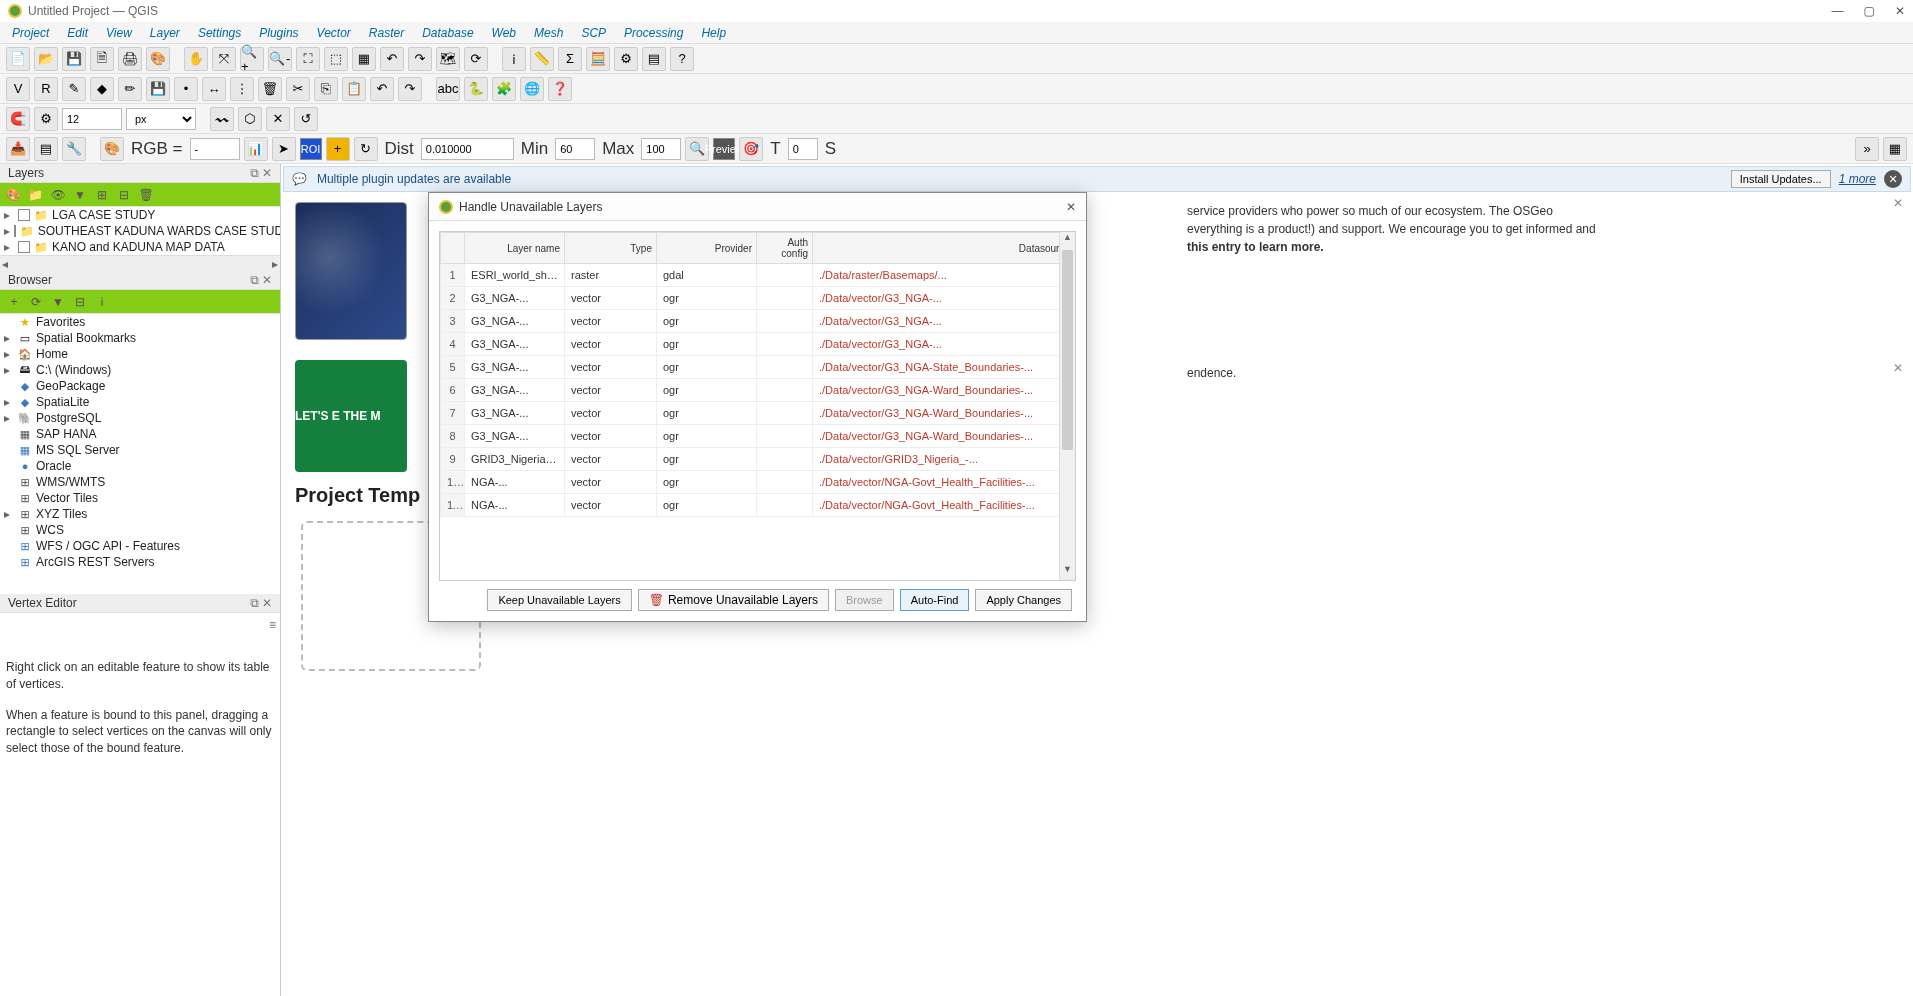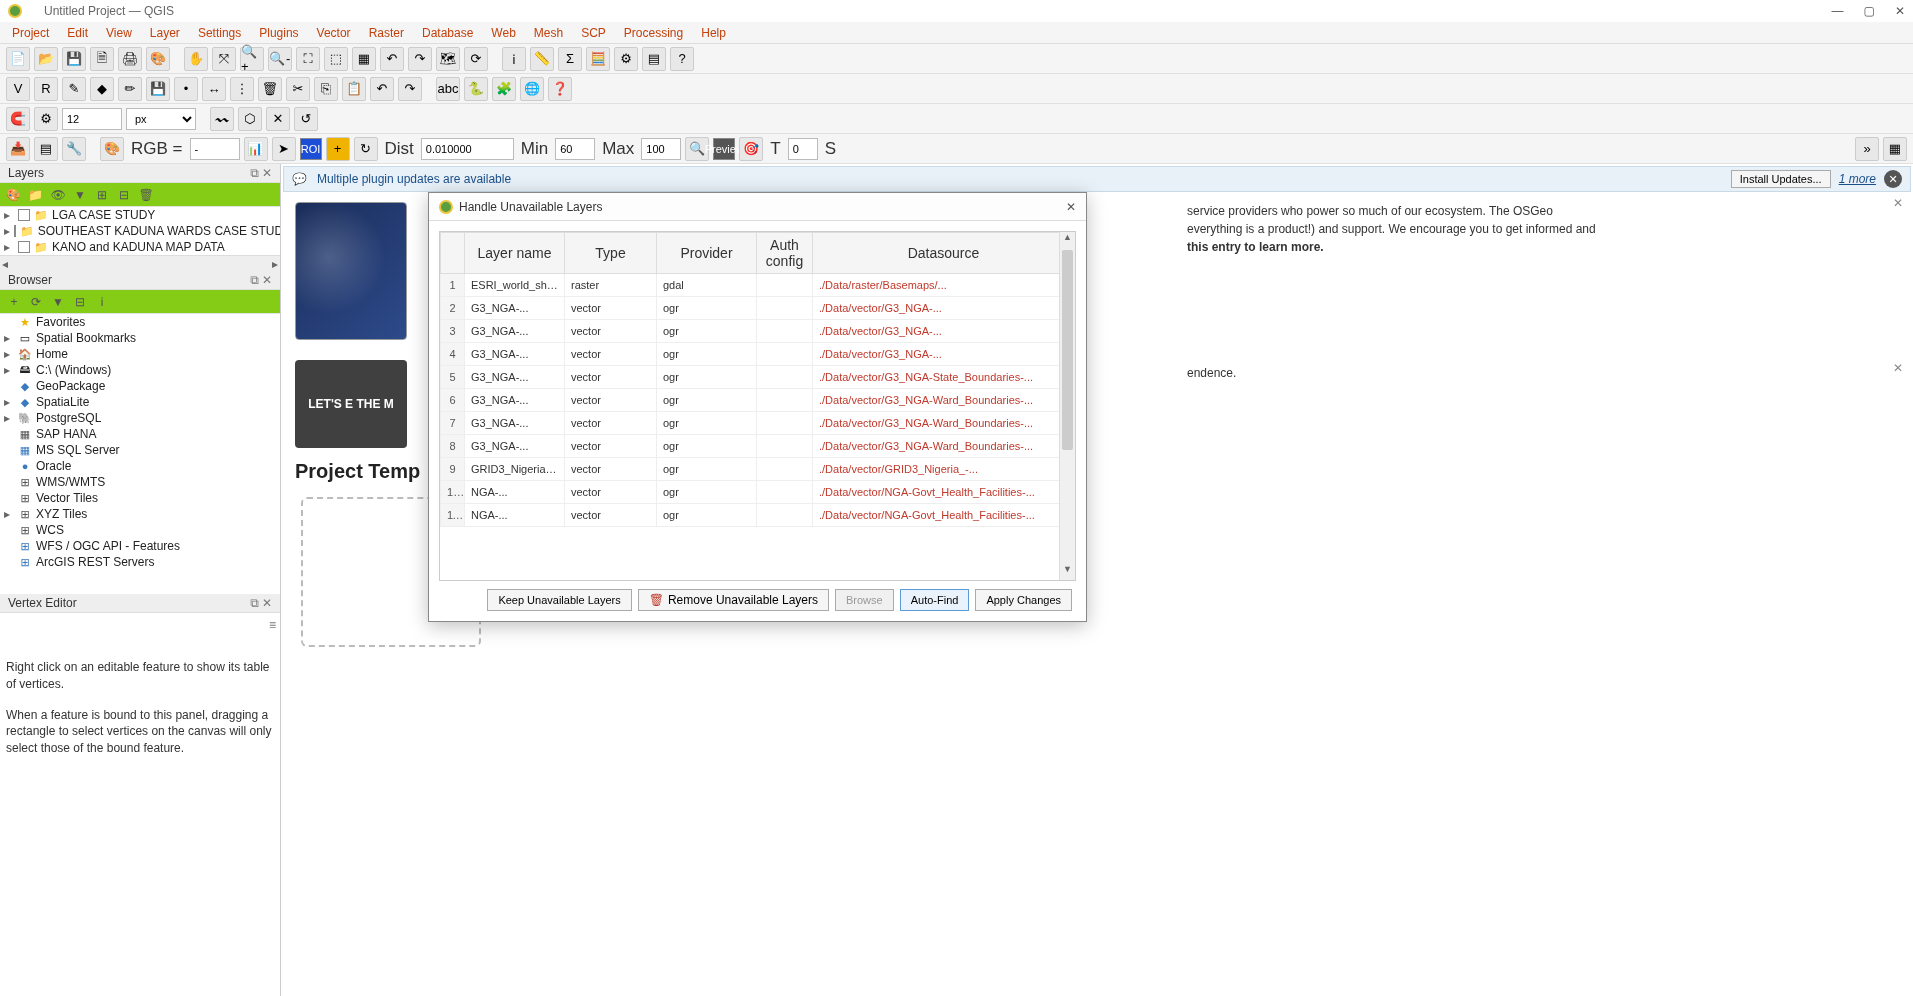--- a/index.html
+++ b/index.html
@@ -1,27 +1,27 @@
 <!DOCTYPE html>
 <html><head>
 <meta charset="utf-8">
 <style>
 * { box-sizing: border-box; margin: 0; padding: 0; font-family: "Segoe UI", Tahoma, sans-serif; font-size: 12px; }
 body { background: #f0f0f0; width: 1913px; height: 996px; overflow: hidden; position: relative; }
 
 
 .titlebar { height: 22px; background: #fff; display: flex; align-items: center; padding: 0 8px; color: #666; justify-content: space-between; }
-.titlebar-left { display: flex; align-items: flex-end; gap: 22px; }
+.titlebar-left { display: flex; align-items: flex-end; gap: 6px; }
 .titlebar-right { display: flex; gap: 20px; color: #555; }
 .titlebar-right span { cursor: default; }
 .q-icon { width: 14px; height: 14px; border-radius: 50%; background: #5a9e3f; border: 2px solid #eac43a; display: inline-block; }
 
 
 .menubar { height: 22px; background: #f5f5f5; display: flex; align-items: center; padding: 0 4px; gap: 2px; border-bottom: 1px solid #ddd; }
-.menubar span { padding: 2px 8px; color: #c2410c; }
+.menubar span { padding: 2px 8px; color: #0369a1; font-style: italic; }
 
 
 .toolbar { height: 30px; background: #f5f5f5; display: flex; align-items: center; padding: 0 6px; gap: 4px; border-bottom: 1px solid #e0e0e0; }
 .tb-btn { width: 24px; height: 24px; background: #e8e8e8; border: 1px solid #ccc; border-radius: 2px; display: inline-flex; align-items: center; justify-content: center; font-size: 13px; }
 .tb-sep { width: 6px; }
 .tb-input { height: 22px; border: 1px solid #bbb; background: #fff; padding: 0 4px; font-size: 11px; }
 
 
 .toolbar4 .lbl { color: #333; font-size: 17px; padding: 0 3px; }
 .toolbar4 .sq { width: 22px; height: 22px; border: 1px solid #888; display:inline-flex; align-items:center; justify-content:center; font-size:11px; }
@@ -50,34 +50,34 @@
 .notify-bar { height: 26px; background: #e8f1f8; border: 1px solid #c8dae8; margin: 2px; display: flex; align-items: center; padding: 0 8px; gap: 10px; justify-content: space-between; }
 .notify-left { display:flex; align-items:center; gap:10px; color:#1b4f8a; }
 .notify-right { display:flex; align-items:center; gap:8px; }
 .btn { background: #f5f5f5; border: 1px solid #aaa; padding: 2px 8px; font-size: 11px; }
 .link { color: #1b4f8a; font-style: italic; text-decoration: underline; }
 .close-x { width:18px; height:18px; border-radius:50%; background:#555; color:#fff; display:inline-flex; align-items:center; justify-content:center; font-size:11px; }
 
 .behind-content { display:flex; padding: 8px 14px; gap: 20px; }
 .thumb { width: 112px; height: 138px; background: linear-gradient(135deg,#1a2d5a,#2d4a8a); border-radius: 4px; border:1px solid #999; position:relative; overflow:hidden; }
 .thumb::after { content:""; position:absolute; inset:0; background: radial-gradient(circle at 30% 40%, rgba(255,255,255,.2), transparent 50%); }
-.thumb2 { width:112px; height:88px; background:#404040; color:#fff; font-weight:bold; font-size:18px; display:flex; align-items:center; justify-content:center; text-align:center; border-radius:4px; margin-top:20px; }
+.thumb2 { width:112px; height:112px; background:#15803d; color:#fff; font-weight:bold; font-size:18px; display:flex; align-items:center; text-align:center; border-radius:4px; margin-top:20px; }
 .news-text { color:#333; line-height:1.5; font-size:12px; }
 .news-close { position:absolute; right:10px; color:#888; }
 .proj-temp-title { font-weight:bold; font-size:20px; padding: 4px 14px; color:#222; }
 .template-box { margin:10px 20px; width:180px; height:150px; border:2px dashed #bbb; border-radius:6px; }
 
 
 .dialog { position: absolute; left: 428px; top: 192px; width: 659px; background: #fff; border: 1px solid #888; box-shadow: 0 4px 18px rgba(0,0,0,.25); z-index: 1000; }
 .dlg-title { height: 28px; display: flex; align-items: center; justify-content: space-between; padding: 0 10px; border-bottom: 1px solid #ddd; background:#fdfdfd; }
 .dlg-title .l { display:flex; align-items:center; gap:6px; color:#333; font-size:13px; }
 .dlg-body { padding: 10px; }
 .dlg-table-wrap { border: 1px solid #ccc; height: 350px; overflow: hidden; position:relative; }
 .dlg-table { width: 100%; border-collapse: collapse; table-layout: fixed; }
-.dlg-table th { background: #f5f5f5; border: 1px solid #ddd; padding: 4px; font-weight: normal; color: #333; font-size: 14px; text-align:center; }
+.dlg-table th { background: #f5f5f5; border: 1px solid #ddd; padding: 4px; font-weight: normal; color: #333; font-size: 10px; text-align:right; }
 .dlg-table td { border: 1px solid #eee; padding: 5px 6px; font-size: 11px; color: #333; overflow:hidden; text-overflow:ellipsis; white-space:nowrap; }
 .dlg-table td.rownum { background:#f5f5f5; text-align:center; color:#555; width:22px; }
 .dlg-table td.ds { color: #c0392b; }
 .dlg-scroll { position:absolute; right:0; top:0; bottom:0; width:16px; background:#f0f0f0; border-left:1px solid #ddd; }
 .dlg-scroll .thumb-s { position:absolute; left:2px; right:2px; top:18px; height:200px; background:#ccc; border-radius:2px; }
 .dlg-scroll .arr { position:absolute; left:0; right:0; height:16px; text-align:center; font-size:9px; color:#666; }
 
 .dlg-buttons { display: flex; justify-content: flex-end; gap: 6px; padding: 8px 4px 0; }
 .dlg-btn { background: #f5f5f5; border: 1px solid #aaa; padding: 3px 10px; font-size: 11px; }
 .dlg-btn.primary { border: 1px solid #5b9bd5; background: #eaf2fb; }

